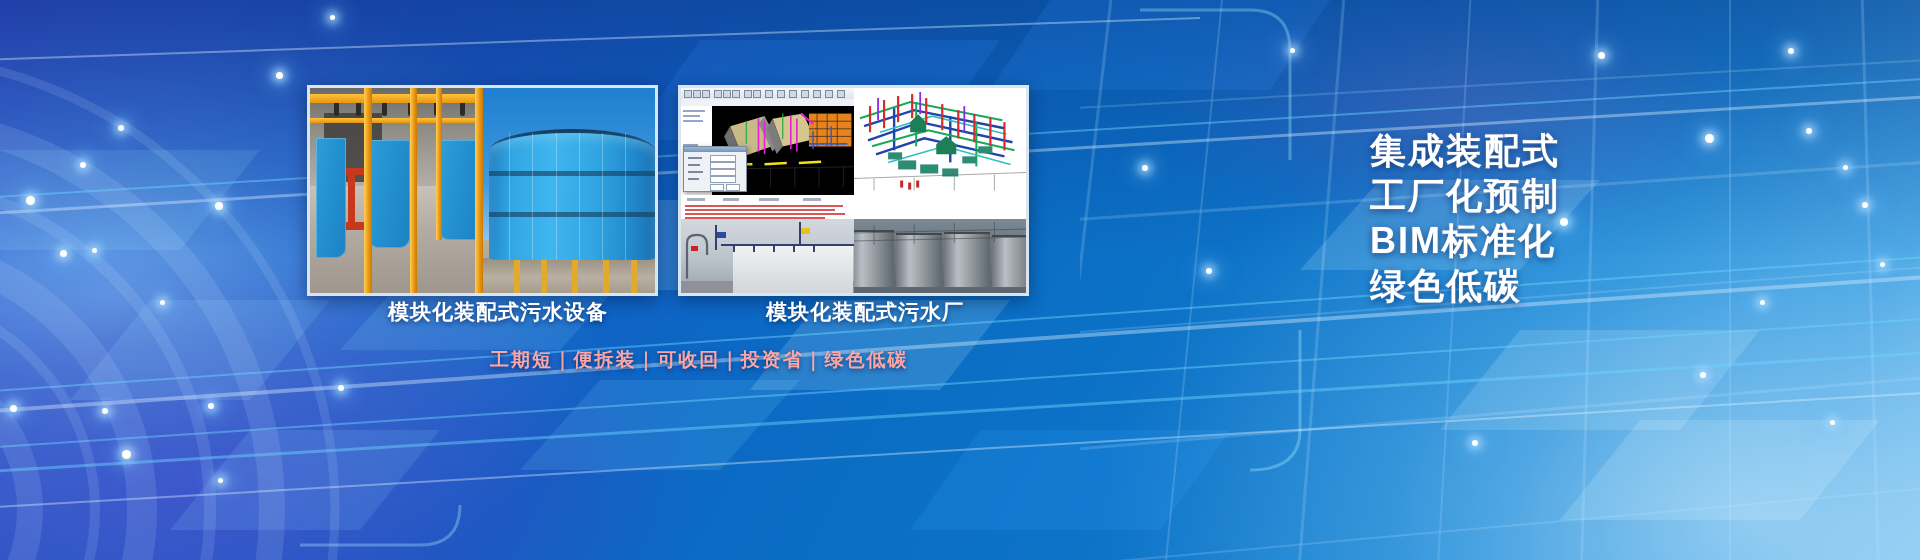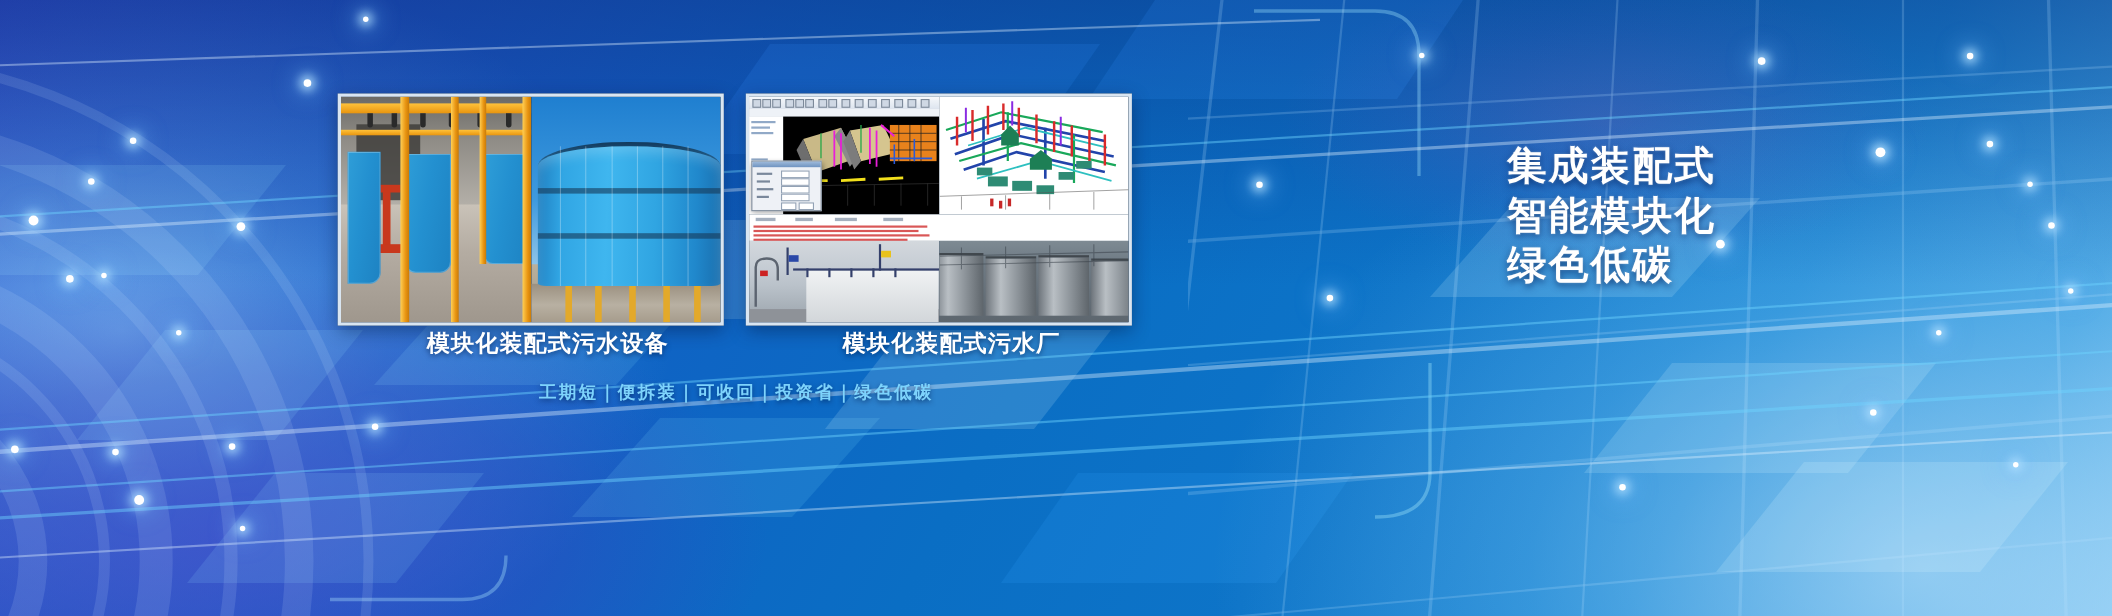--- a/index.html
+++ b/index.html
@@ -109,21 +109,21 @@
 
   .tanksrow{position:absolute;overflow:hidden;
     background:linear-gradient(180deg,#7e8a93 0%,#6e7a84 28%,#5d666e 100%);}
   .steeltank{position:absolute;bottom:8%;
     background:linear-gradient(90deg,#6e757c,#b9bfc4 30%,#8f969c 62%,#5e656b 100%);
     border-top:2px solid #41484e;}
 
   
   .caption{position:absolute;color:#ffffff;font-size:21px;font-weight:700;letter-spacing:1px;
     text-shadow:0 2px 5px rgba(0,25,70,.6);white-space:nowrap;}
-  .tagline{position:absolute;color:#7dd3fc;font-size:16px;font-weight:700;letter-spacing:2px;
+  .tagline{position:absolute;color:#fca5a5;font-size:19px;font-weight:700;letter-spacing:2px;
     text-shadow:0 2px 5px rgba(0,25,70,.6);white-space:nowrap;font-family:Liberation Serif, serif;}
   .headlines{position:absolute;left:1370px;top:128px;width:420px;}
   .hl{color:#ffffff;font-size:36px;font-weight:700;line-height:45px;letter-spacing:2px;
     text-shadow:0 2px 7px rgba(0,35,95,.72),0 0 2px rgba(255,255,255,.4);white-space:nowrap;}
 </style>
 </head>
 <body>
 
 <div class="banner">
 
@@ -485,17 +485,18 @@
       </svg>
     </div>
   </div>
 
   <div class="caption" style="left:388px;top:298px;">模块化装配式污水设备</div>
   <div class="caption" style="left:766px;top:298px;">模块化装配式污水厂</div>
   <div class="tagline" style="left:490px;top:347px;">工期短｜便拆装｜可收回｜投资省｜绿色低碳</div>
 
   <div class="headlines">
     <div class="hl">集成装配式</div>
-    <div class="hl">智能模块化</div>
+    <div class="hl">工厂化预制</div>
+    <div class="hl">BIM标准化</div>
     <div class="hl">绿色低碳</div>
   </div>
 
 </div>
 
 </body></html>

